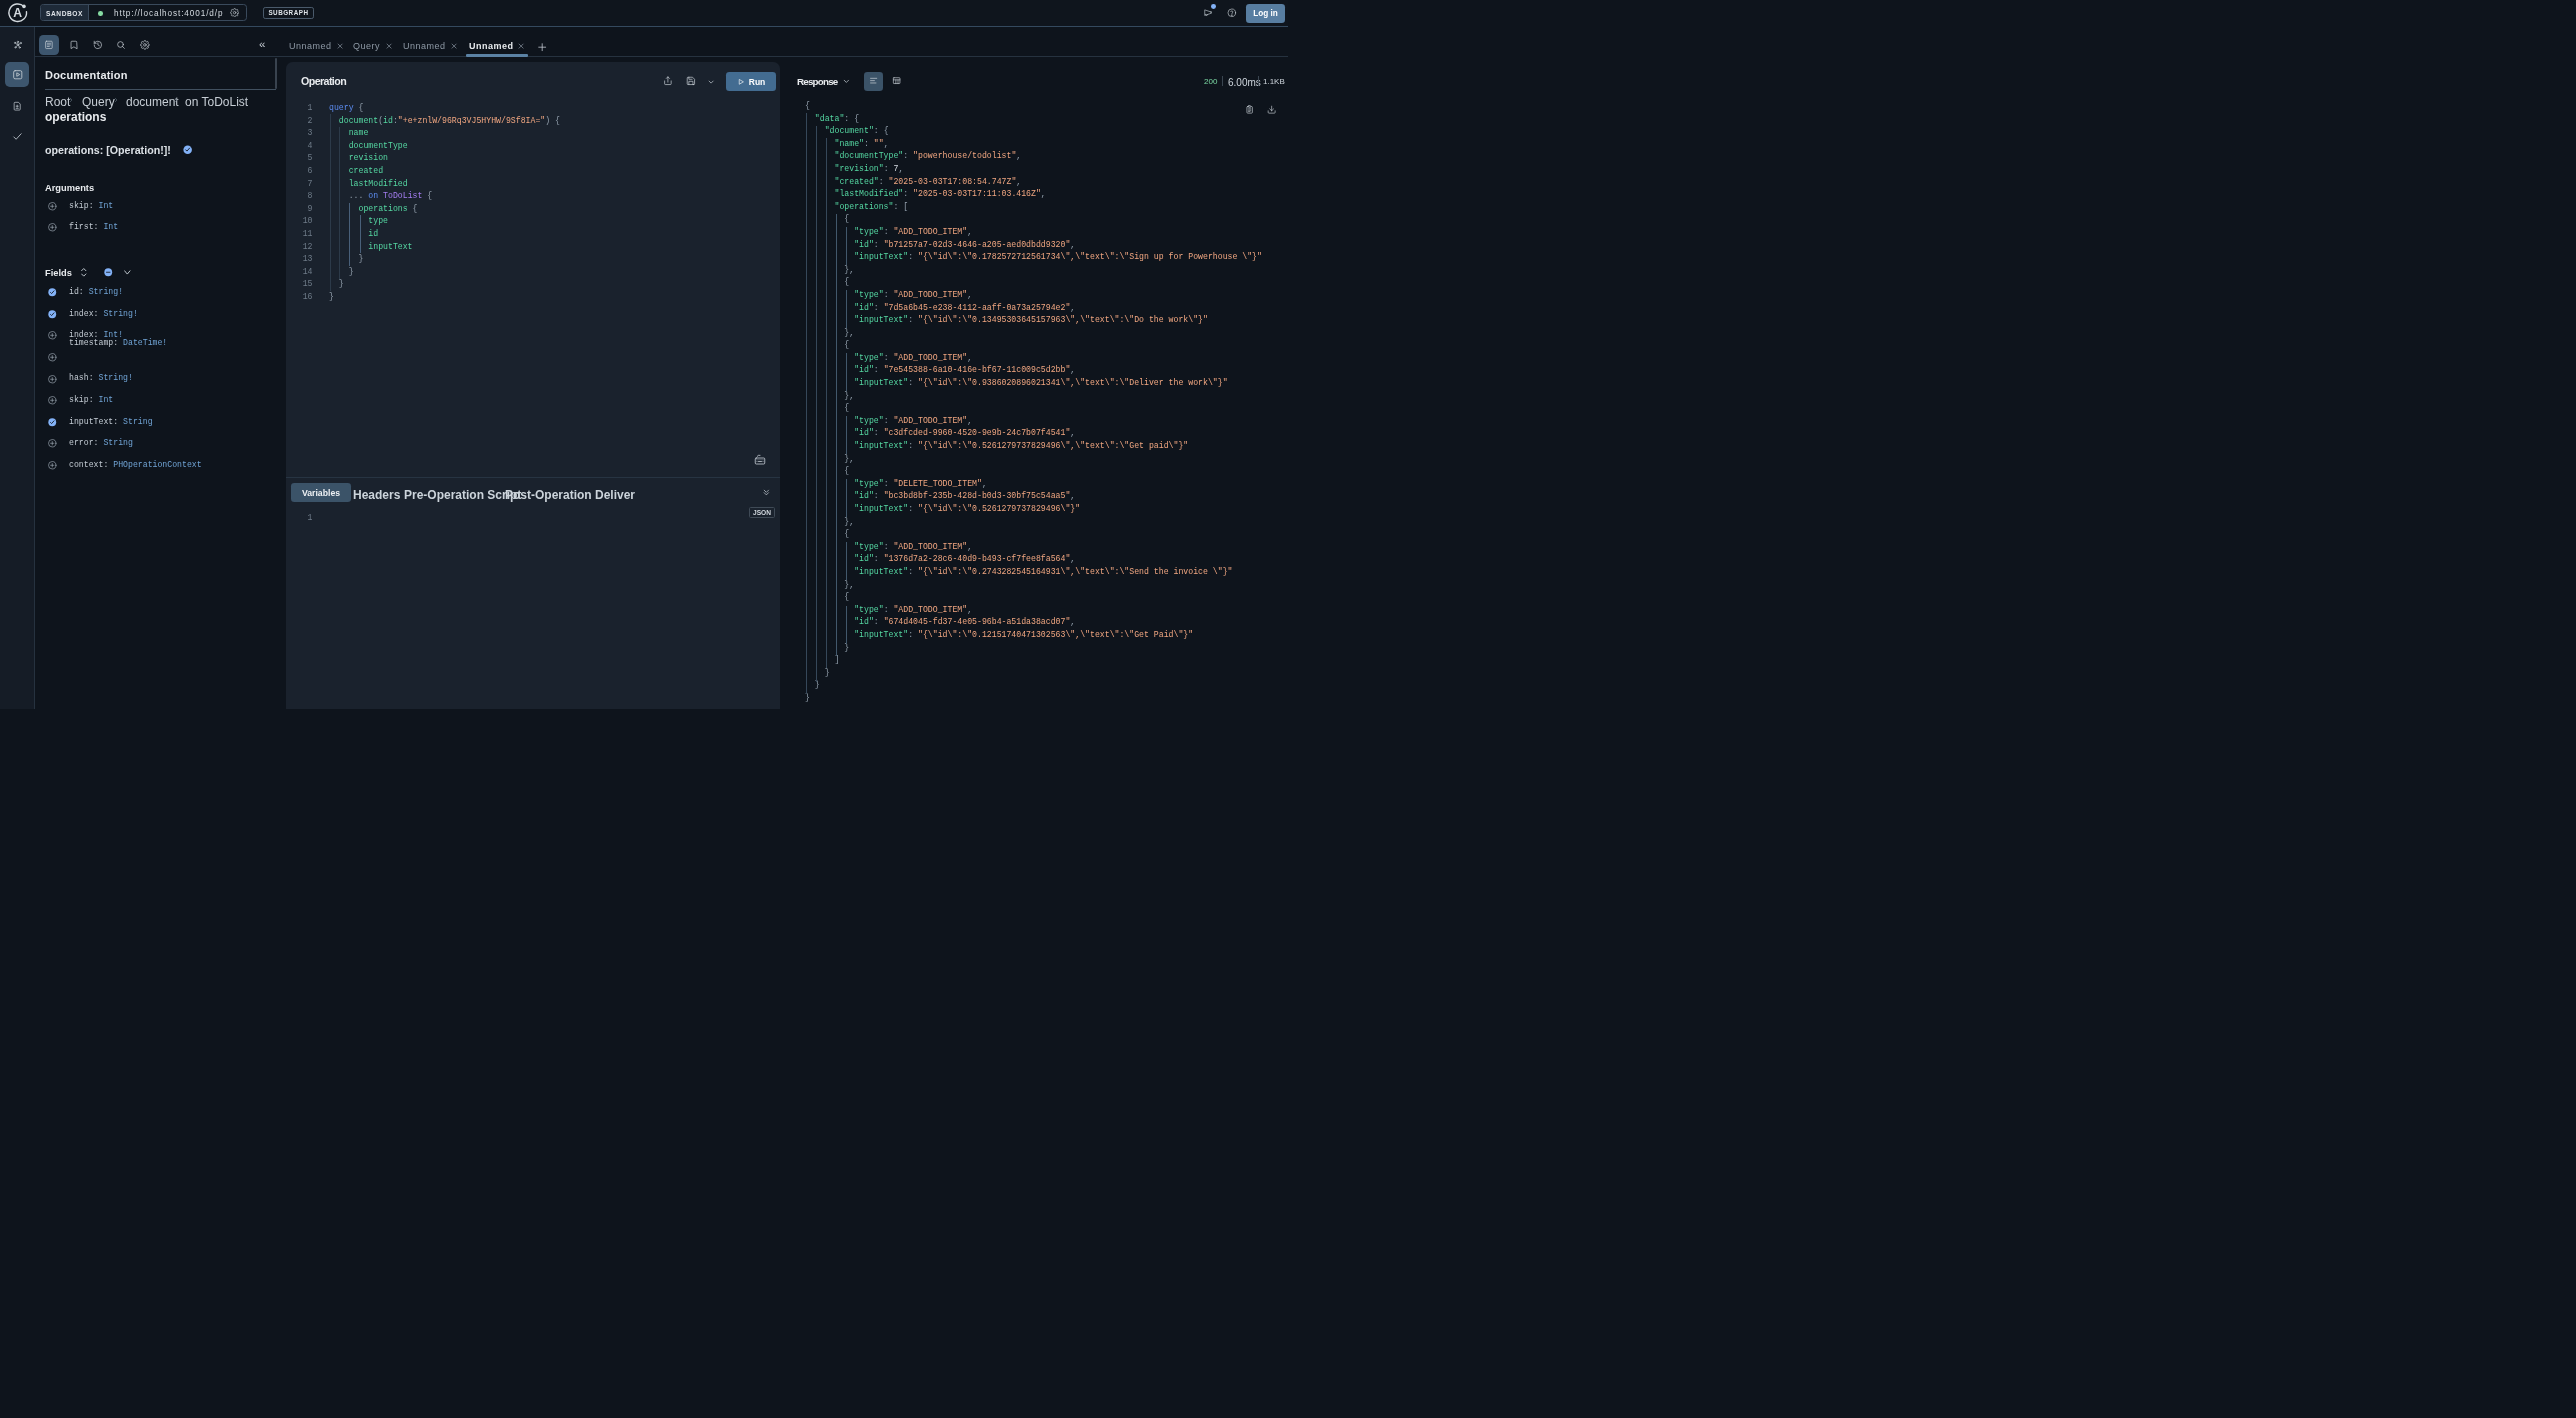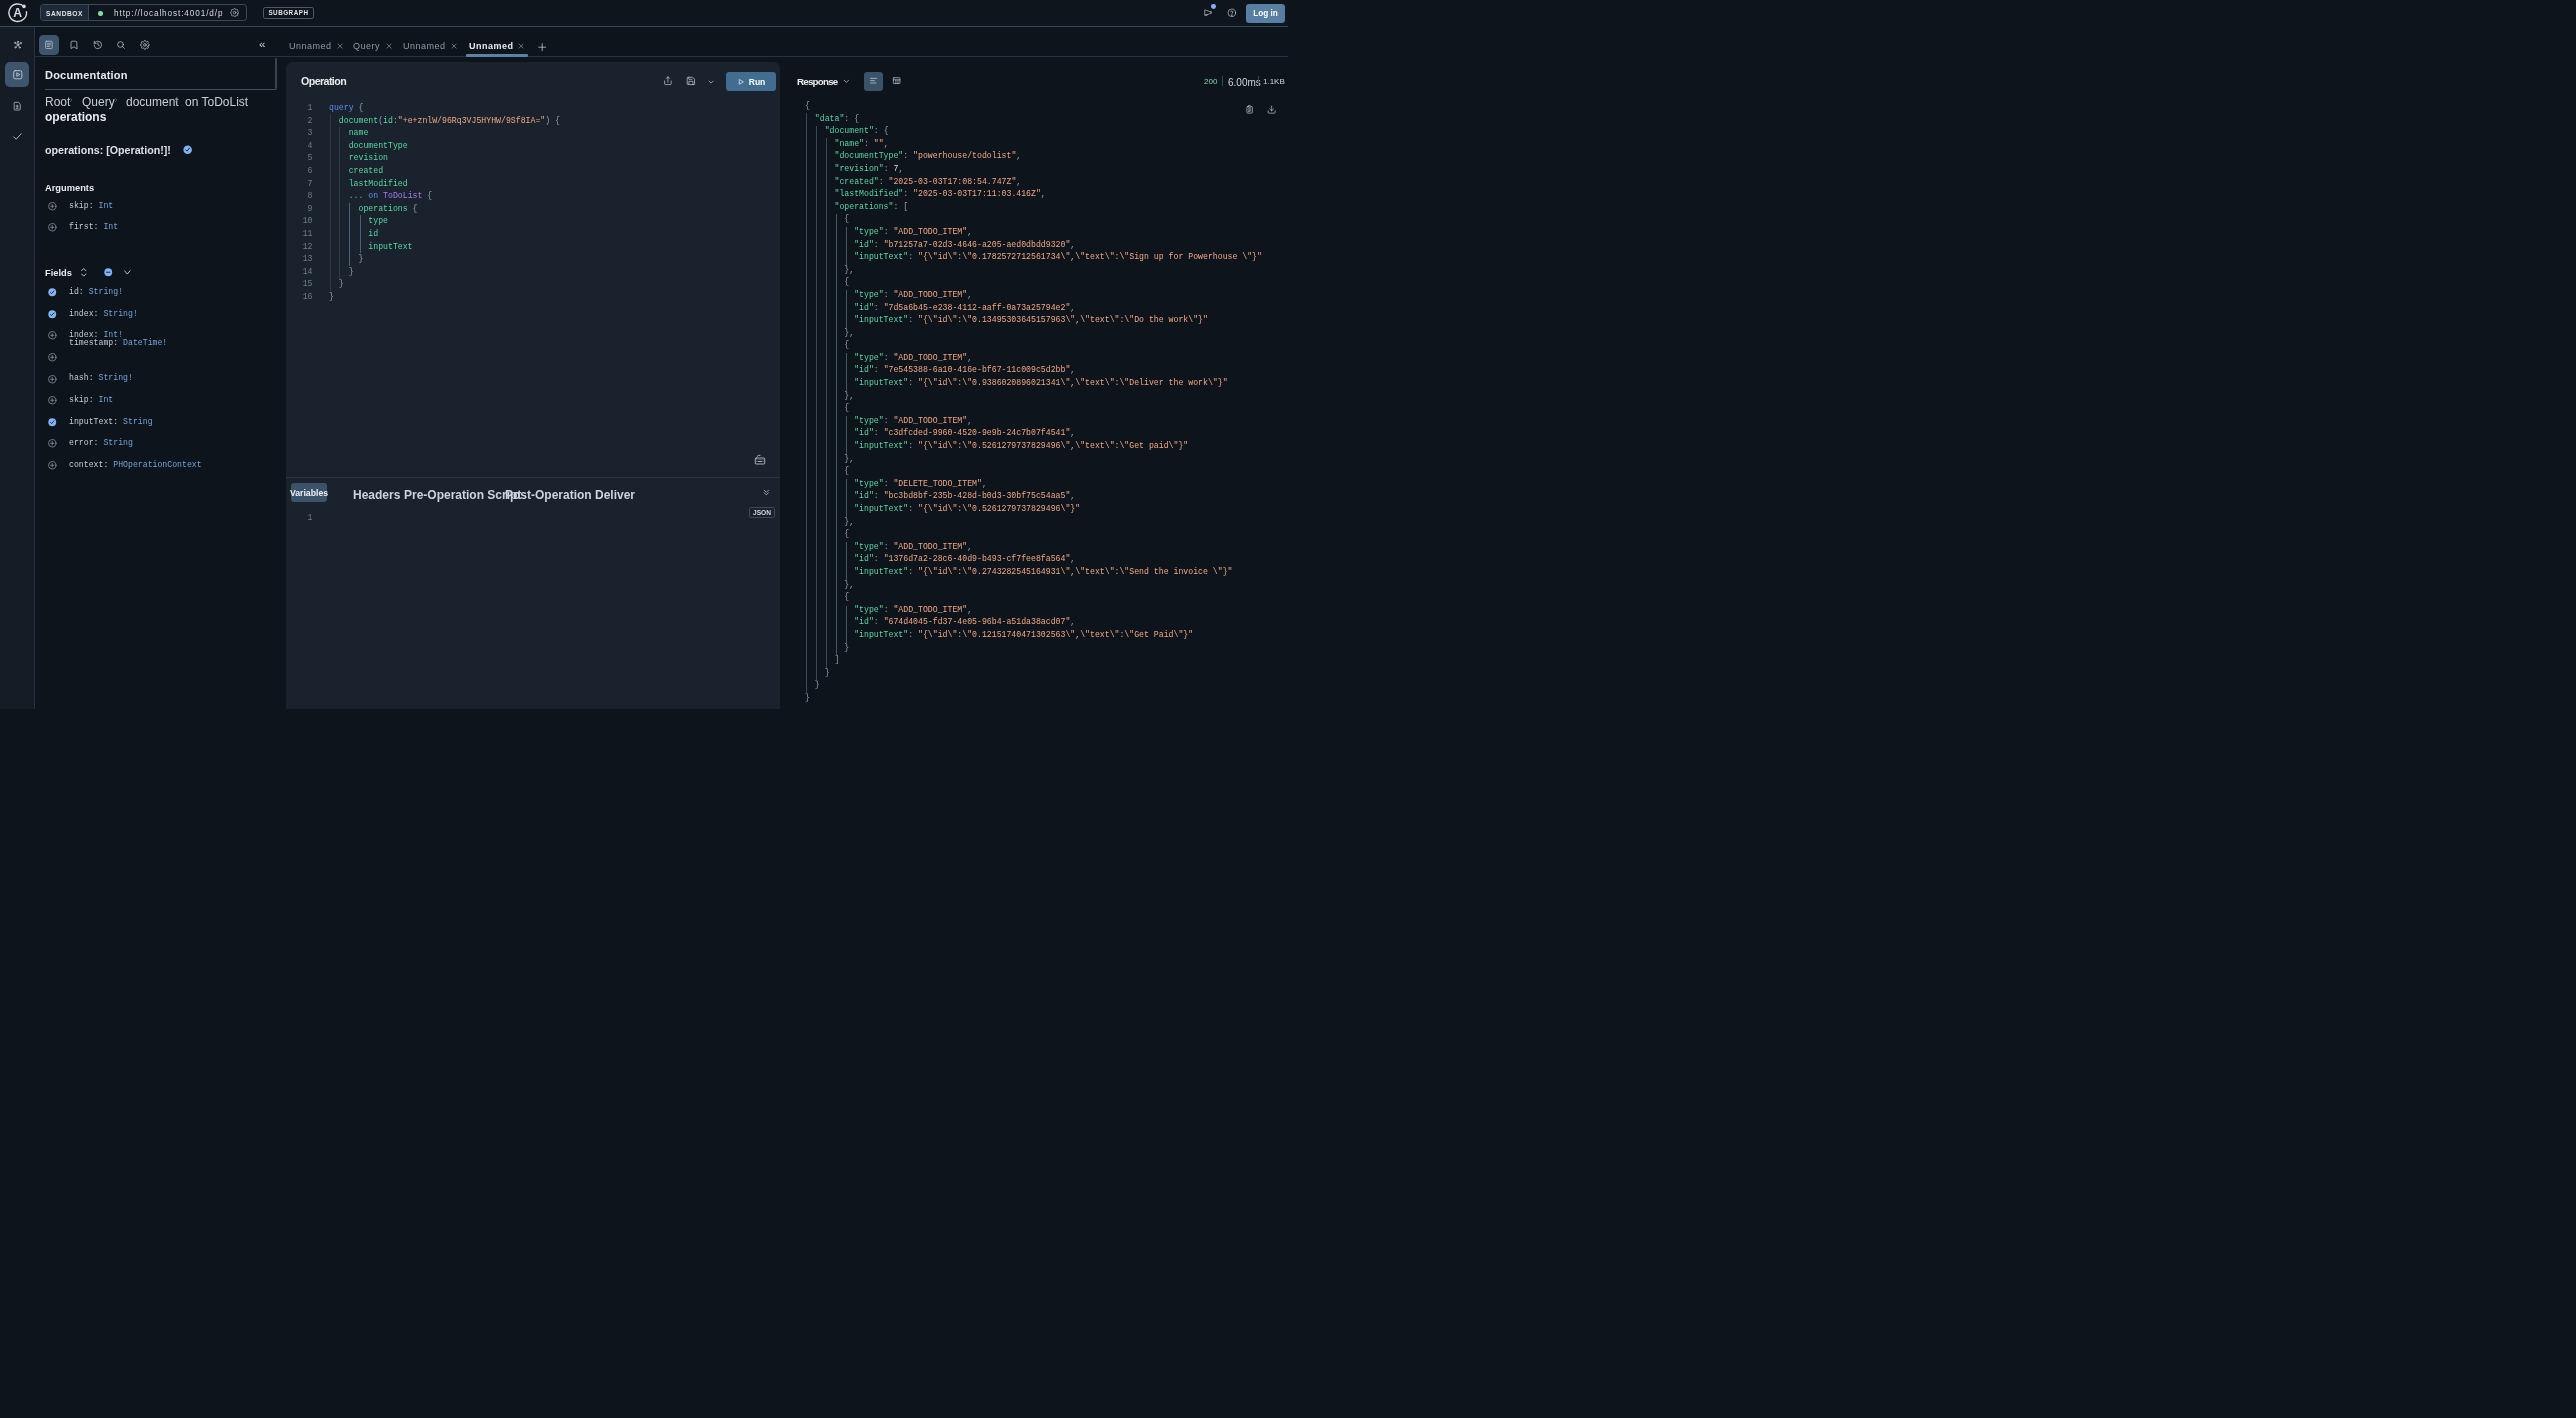--- a/index.html
+++ b/index.html
@@ -296,21 +296,21 @@
       <path d="M7 4.5c0-1 .8-1.8 1.8-1.8H12"></path>
       <line x1="6" y1="11.5" x2="6.01" y2="11.5"></line>
       <line x1="10" y1="11.5" x2="10.01" y2="11.5"></line>
       <line x1="14" y1="11.5" x2="14.01" y2="11.5"></line>
       <line x1="18" y1="11.5" x2="18.01" y2="11.5"></line>
       <line x1="6" y1="15" x2="6.01" y2="15"></line>
       <line x1="18" y1="15" x2="18.01" y2="15"></line>
       <line x1="9" y1="15" x2="15" y2="15"></line>
     </svg>
 <div class="abs" style="left:286px;top:477px;width:494px;height:0.5px;background:#273442"></div>
-<div class="vpill" style="left:291px;top:483px;width:36px;height:19px">Variables</div>
+<div class="vpill" style="left:291px;top:483px;width:60px;height:19px">Variables</div>
     <div class="vlbl" style="left:353px">Headers</div>
     <div class="vlbl" style="left:404px">Pre-Operation Script</div>
     <div class="vlbl" style="left:505px">Post-Operation Deliver</div>
 <svg style="position:absolute;left:762px;top:488px" width="8.7" height="8.7" viewBox="0 0 24 24" fill="none" stroke="#c9d1d8" stroke-width="2" stroke-linecap="round" stroke-linejoin="round">
       <polyline points="6 6 12 12 18 6"></polyline>
       <polyline points="6 13 12 19 18 13"></polyline>
     </svg>
 <div class="abs" style="left:749px;top:507px;width:26px;height:11px;border:0.5px solid #3f4a56;border-radius:1.6px;display:flex;align-items:center;justify-content:center;font-size:6.6px;font-weight:700;color:#d3dae0">JSON</div>
 <div class="mono abs" style="left:295px;top:512px;width:17.5px;text-align:right;color:#6e7b88">1</div>
 

